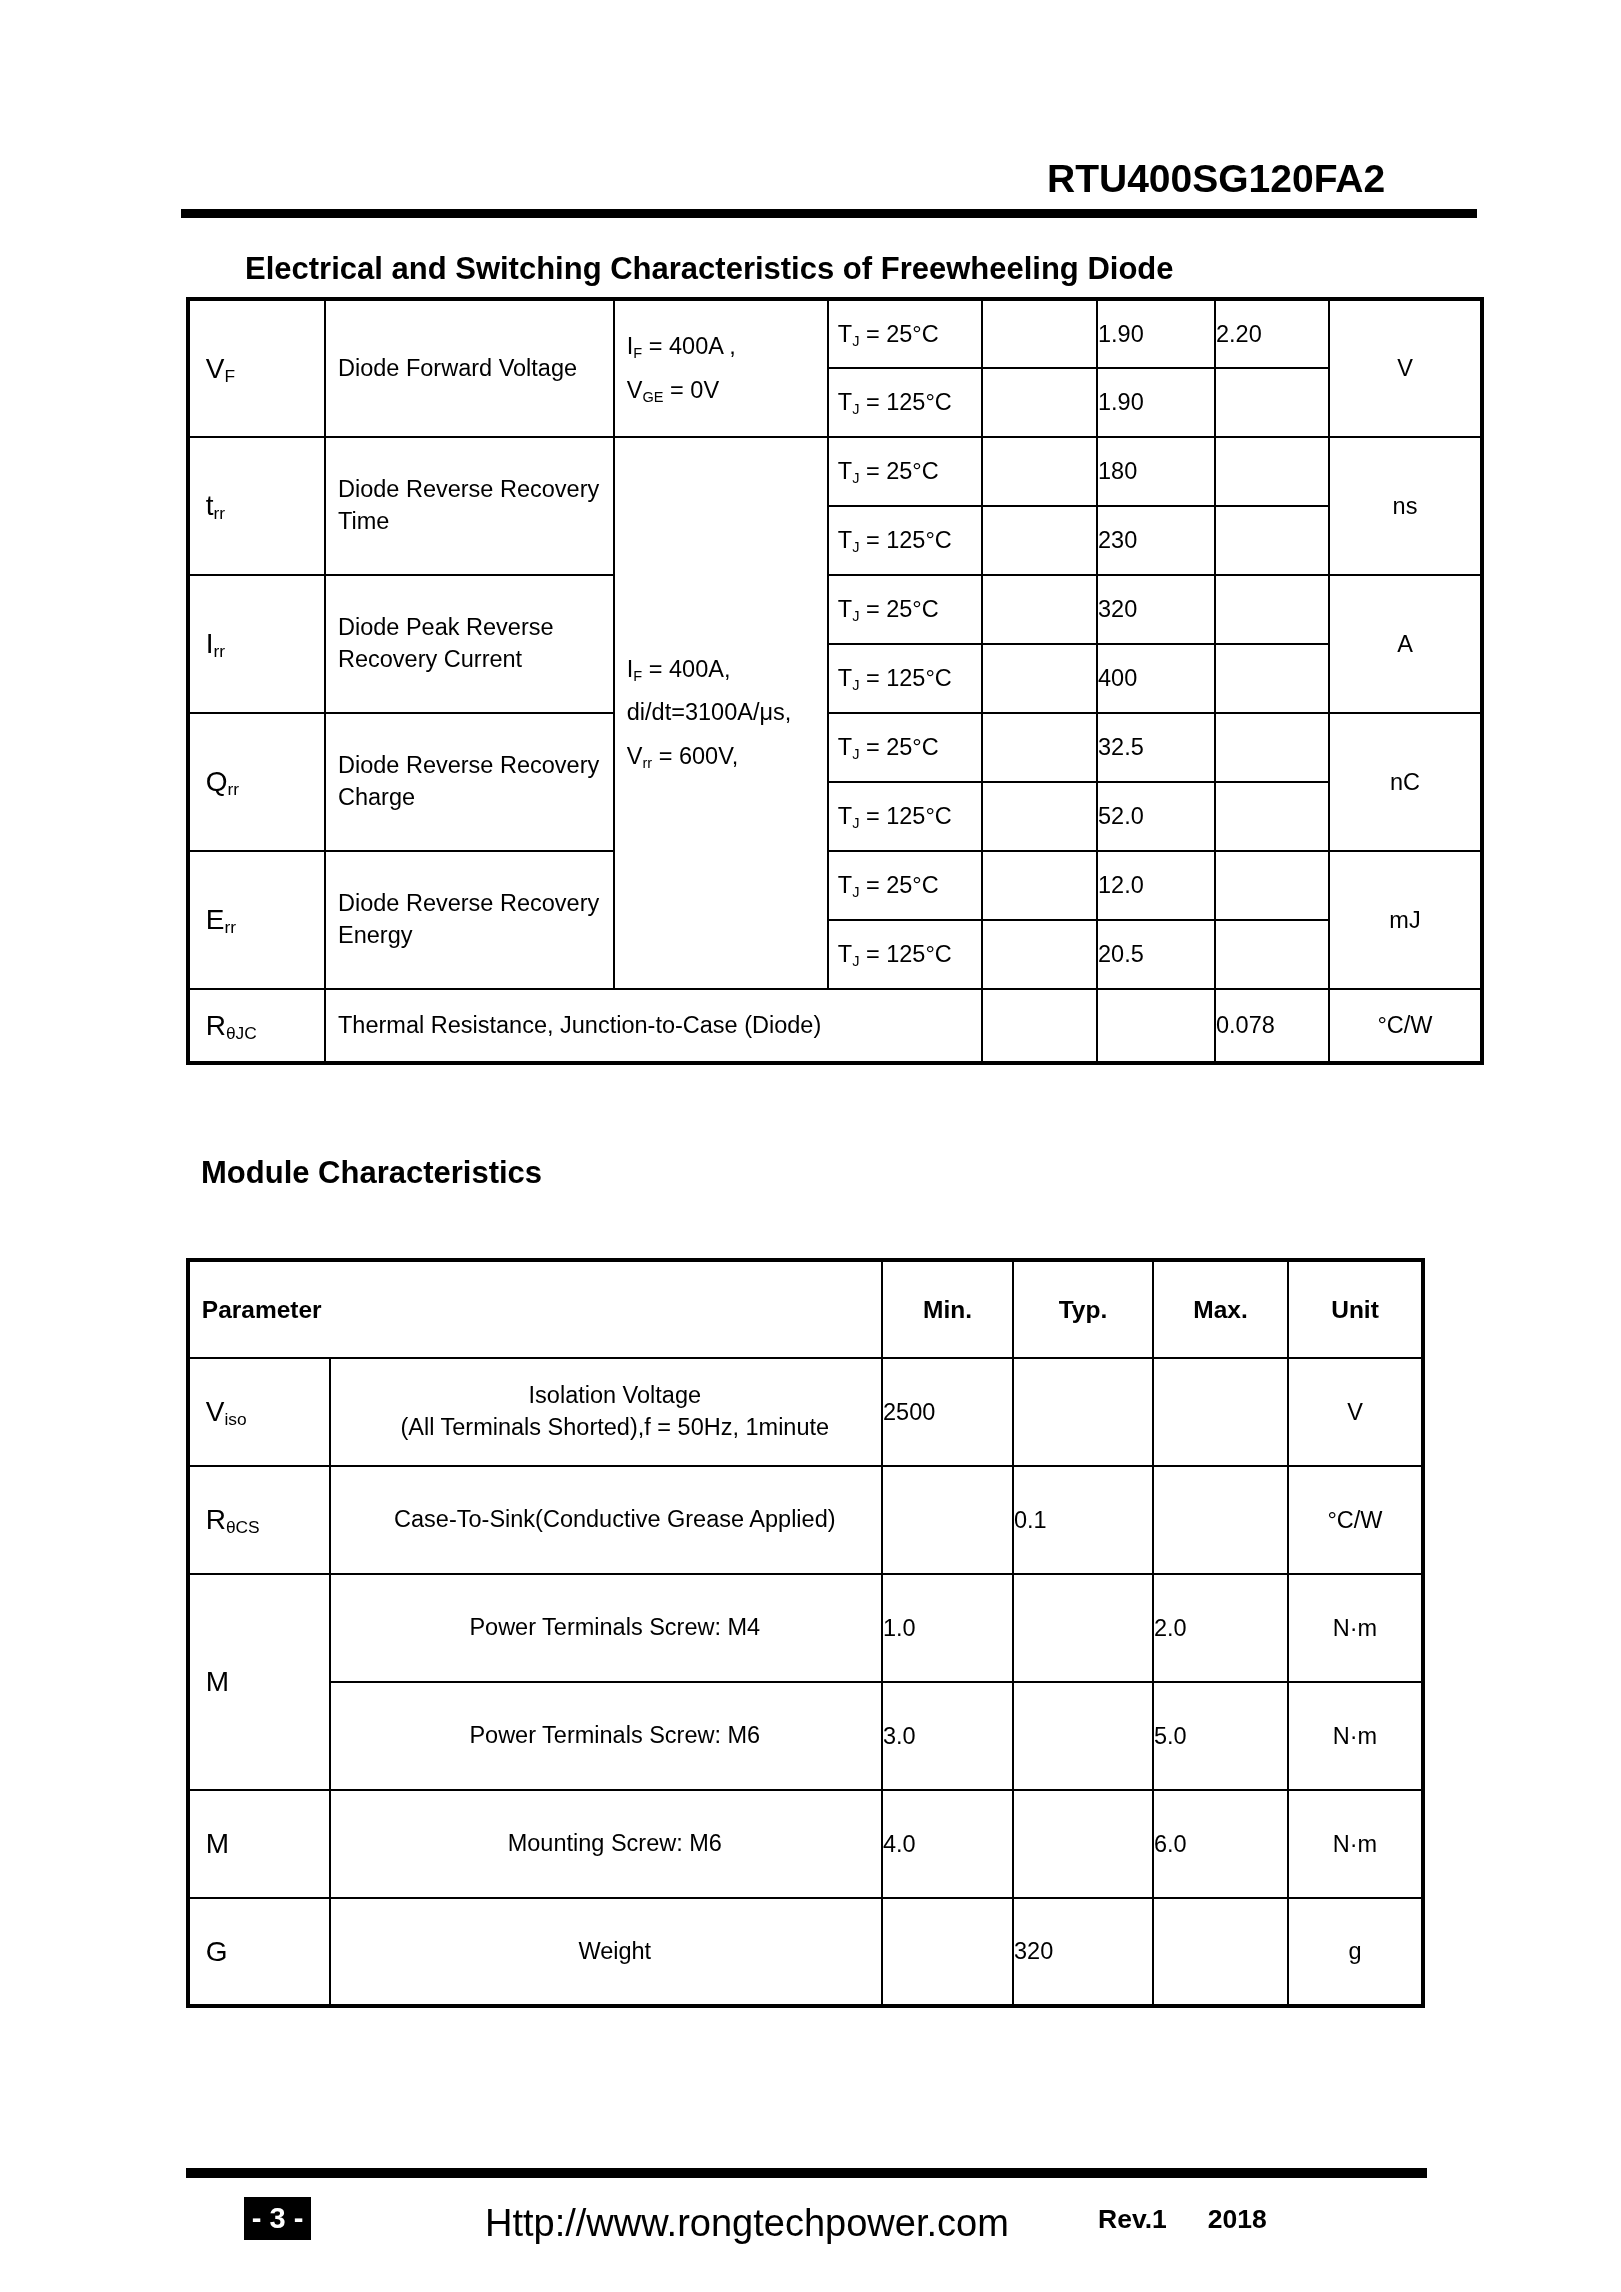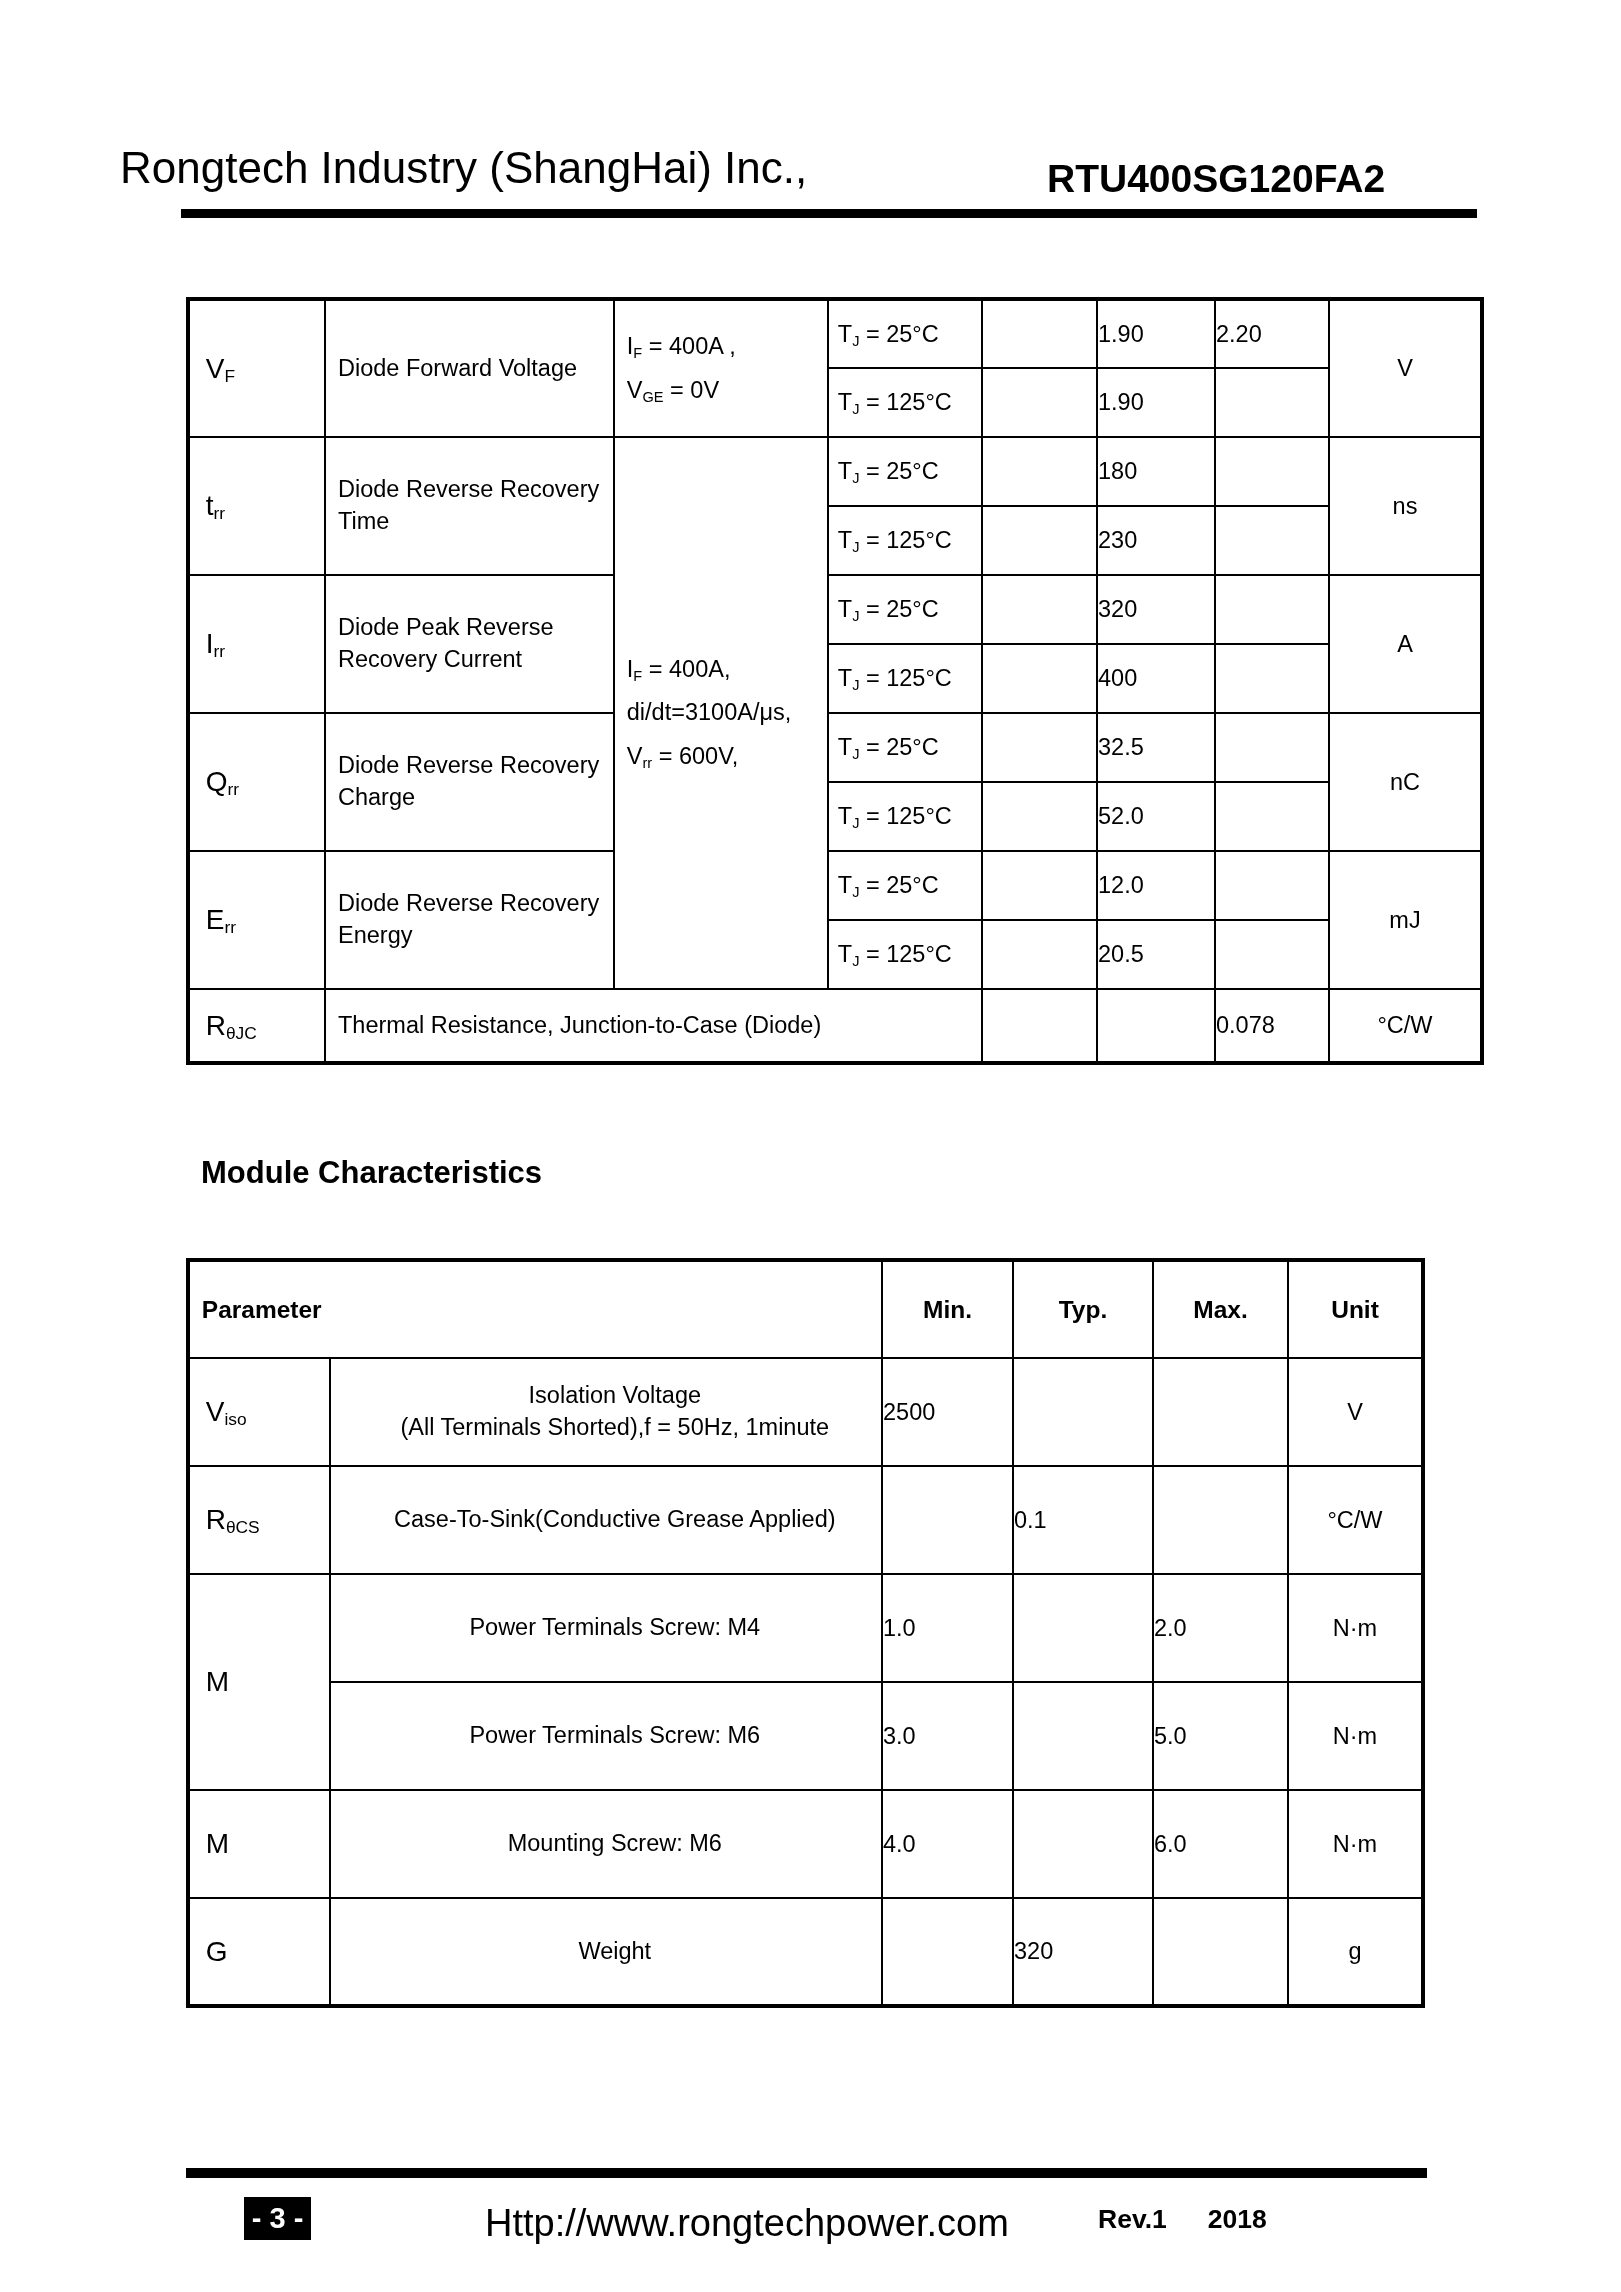--- a/index.html
+++ b/index.html
@@ -74,24 +74,24 @@
     position: absolute; left: 1098px; top: 2204px;
     font-size: 26.5px; white-space: nowrap; font-weight: bold;
   }
   .rev-block span.year { margin-left: 41px; }
 </style>
 </head>
 <body>
 
 <div id="page">
 
-  <div class="company">Rongtech Industry (ShangHai) Inc.,</div>
   <div class="partnum">RTU400SG120FA2</div>
   <div class="header-rule"></div>
 
+  <div class="section-title t1-title">Electrical and Switching Characteristics of Freewheeling Diode</div>
 
   <table id="table1" class="sheet">
     <colgroup>
       <col style="width:137px">
         <col style="width:289px">
         <col style="width:214px">
         <col style="width:154px">
       <col style="width:115px">
         <col style="width:118px">
         <col style="width:114px">

